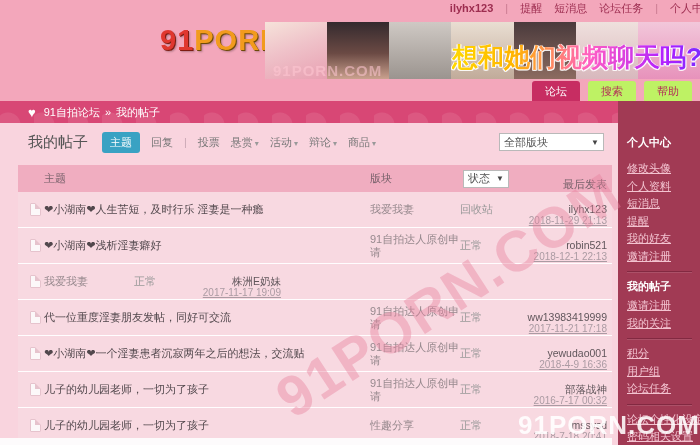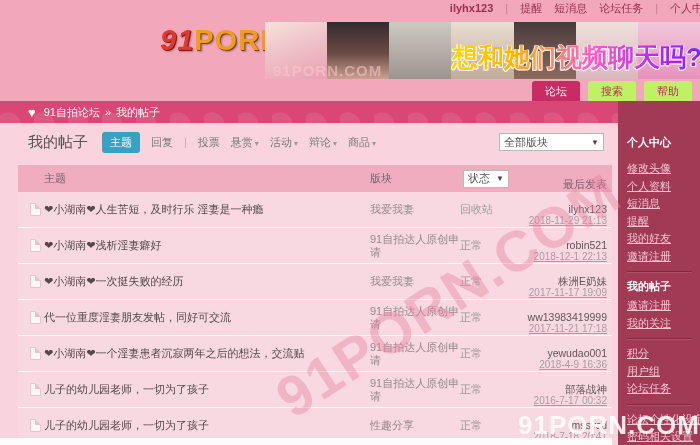--- a/index.html
+++ b/index.html
@@ -12,21 +12,21 @@
             font-size:11px; color:#9d2d50; }
   .topbar .uname { font-weight:bold; }
   .topbar .tdiv { color:#c97a91; }
   .topbar a { color:#9d2d50; text-decoration:none; }
   .topbar .clip { margin-right:-14px; }
 
   
   .header { position:absolute; top:16px; left:0; right:0; height:64px; background:#f3a7bb; }
   .logo { position:absolute; left:160px; top:8px; font-size:29px; font-weight:900;
           letter-spacing:1px; white-space:nowrap; }
-  .logo .l91 { color:#e0372f; text-shadow:1px 1px 0 #7e1c12, 2px 2px 2px rgba(0,0,0,.25); font-style:italic; }
+  .logo .l91 { color:#e0372f; text-shadow:1px 1px 0 #7e1c12, 2px 2px 2px rgba(0,0,0,.25); }
   .logo .lporn { color:#f29b1d; text-shadow:1px 1px 0 #6e4a08, 2px 2px 2px rgba(0,0,0,.25); }
   .banner { position:absolute; left:265px; top:6px; width:435px; height:57px; display:flex; overflow:hidden; }
   .bphoto { flex:1; height:100%; }
   .bphoto:nth-child(1){ background:linear-gradient(160deg,#f6e3da 0%,#efc2c9 45%,#e8a0b2 100%); }
   .bphoto:nth-child(2){ background:linear-gradient(180deg,#342a2e 0%,#6b4a44 55%,#caa18e 100%); }
   .bphoto:nth-child(3){ background:linear-gradient(180deg,#cfc9c4 0%,#9b948f 100%); }
   .bphoto:nth-child(4){ background:linear-gradient(180deg,#e9ded2 0%,#c1ab9a 100%); }
   .bphoto:nth-child(5){ background:linear-gradient(180deg,#4a3a3c 0%,#8c6b60 100%); }
   .bphoto:nth-child(6){ background:linear-gradient(180deg,#efe0dd 0%,#d8b8bd 100%); }
   .bphoto:nth-child(7){ background:linear-gradient(180deg,#f2c7da 0%,#e792bb 100%); }
@@ -204,21 +204,20 @@
     <div class="c-last">
       <a href="#" class="lp-user">robin521</a>
       <div class="lp-date">2018-12-1 22:13</div>
     </div>
   </div>
 
   <div class="trow">
     <div class="c-icon">
               <span class="page-icon"></span>
             </div>
-    <div class="c-title"><a href="#" class="post-title">❤小湖南❤一次挺失败的经历</a></div>
     <div class="c-forum"><a href="#" class="forum-link">我爱我妻</a></div>
     <div class="c-status">正常</div>
     <div class="c-last">
       <a href="#" class="lp-user">株洲E奶妹</a>
       <div class="lp-date">2017-11-17 19:09</div>
     </div>
   </div>
 
   <div class="trow">
     <div class="c-icon">

